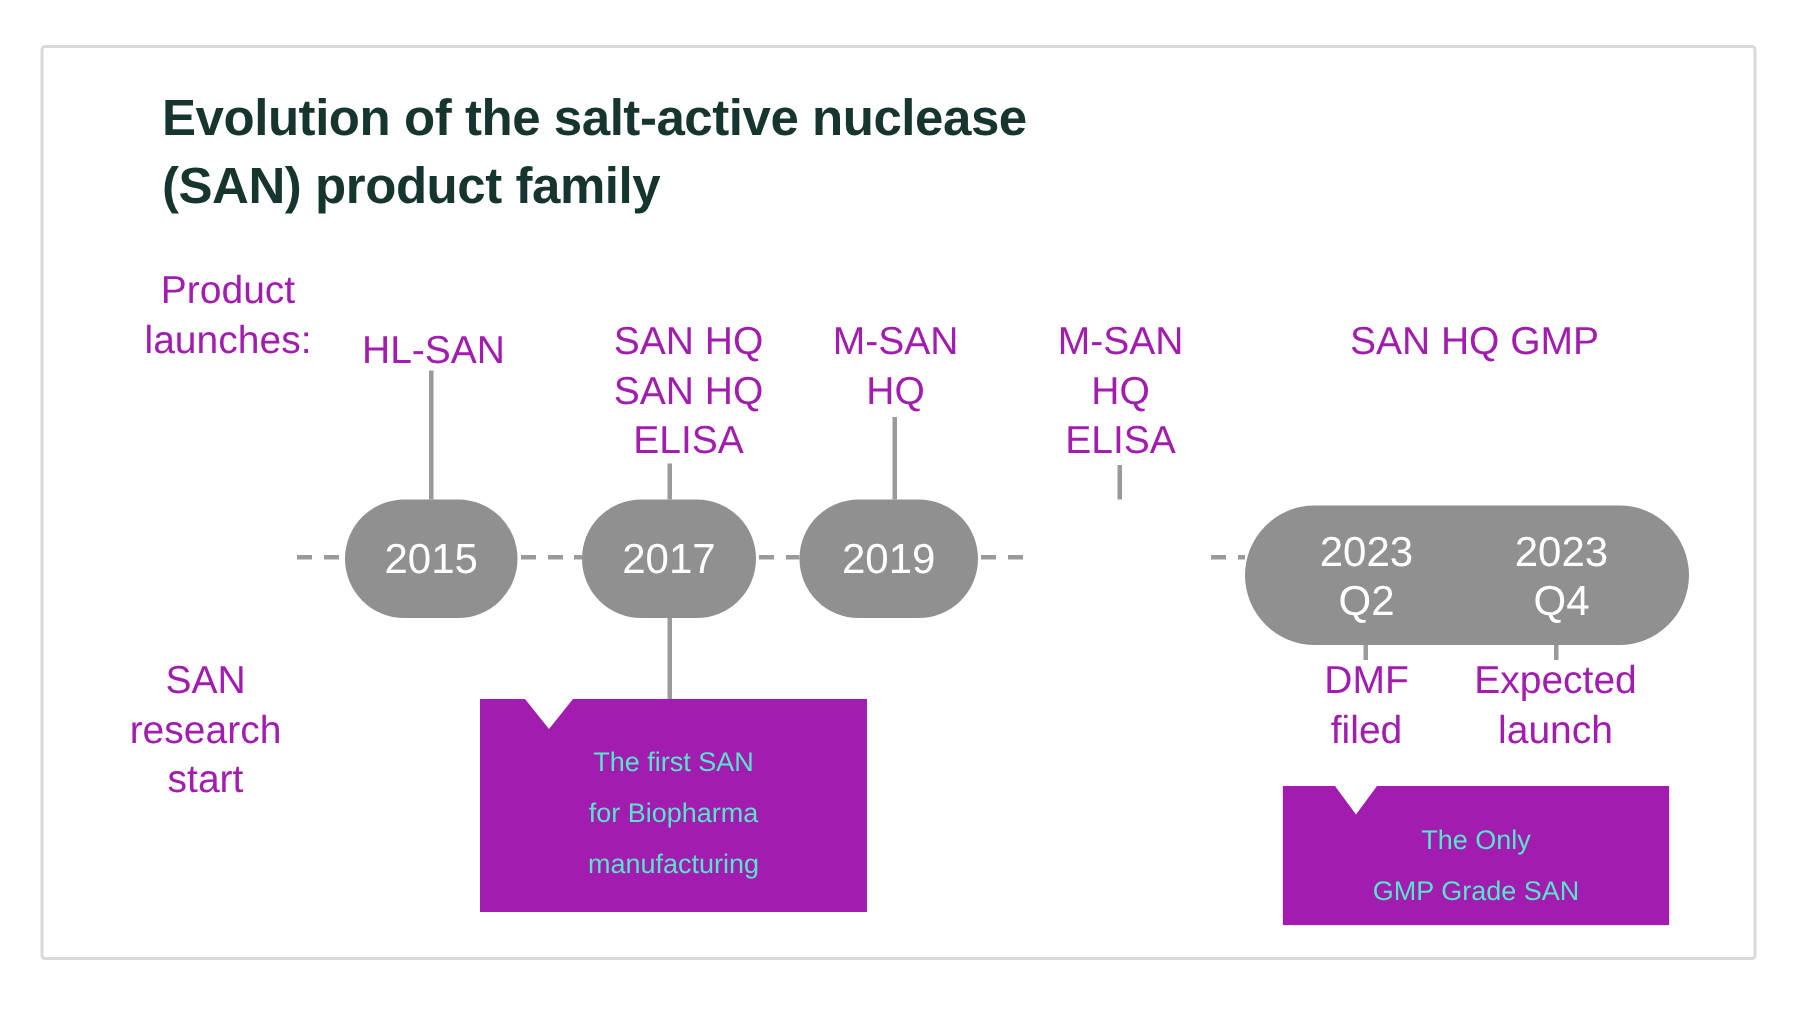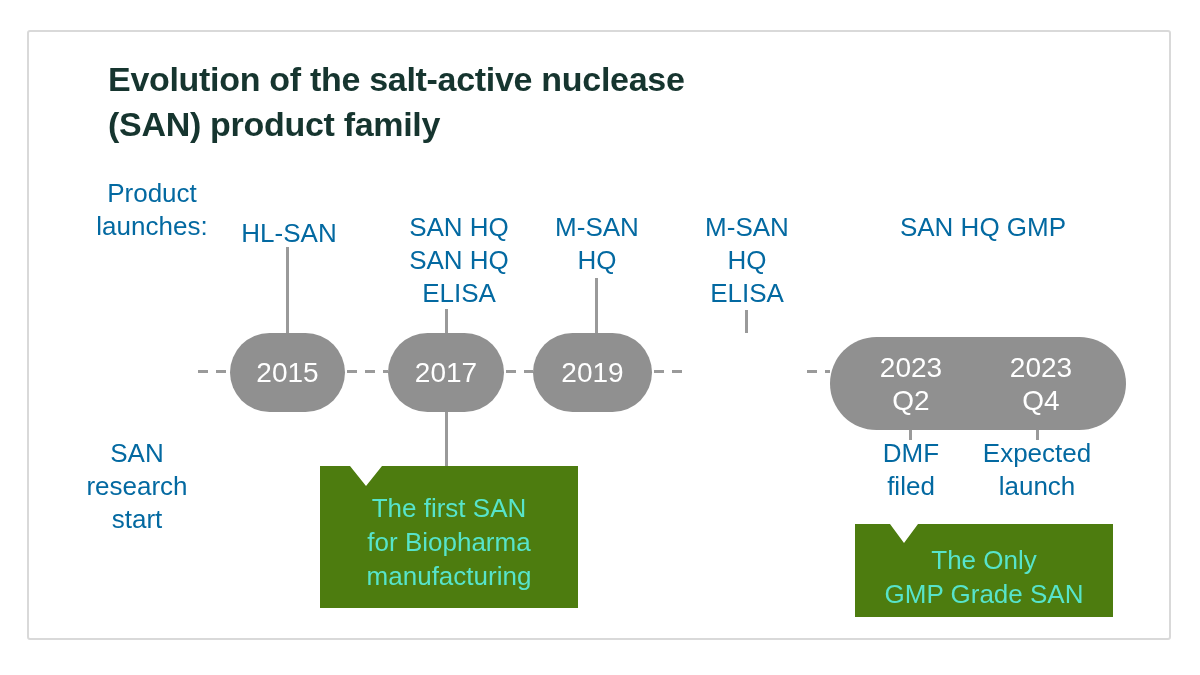--- a/index.html
+++ b/index.html
@@ -24,21 +24,21 @@
     font-size:34px;font-weight:700;
     line-height:45px;
     letter-spacing:-0.3px;
     color:#16352f;
     white-space:pre-line;
   }
   .label{
     position:absolute;
     font-size:26px;
     line-height:33px;
-    color:#0369a1;
+    color:#a21caf;
     text-align:center;
     white-space:pre-line;
   }
   .pill{
     position:absolute;
     top:333px;height:79px;
     background:#909090;
     border-radius:40px;
     display:flex;align-items:center;justify-content:center;
     color:#ffffff;
@@ -62,23 +62,23 @@
     width:3px;
     background:#9a9a9a;
   }
   .dash{
     position:absolute;
     top:370px;height:3px;
     background:repeating-linear-gradient(90deg,#9a9a9a 0 10px,transparent 10px 18px);
   }
   .callout{
     position:absolute;
-    background:#4d7c0f;
+    background:#a21caf;
     color:#57e4cb;
-    font-size:26px;
+    font-size:18px;
     line-height:34px;
     text-align:center;
     white-space:pre-line;
     display:flex;align-items:center;justify-content:center;
     box-sizing:border-box;
   }
   .callout.first{
     left:320px;top:466px;width:258px;height:142px;
     clip-path:polygon(0 0,30px 0,46px 20px,62px 0,100% 0,100% 100%,0 100%);
     padding-top:10px;

